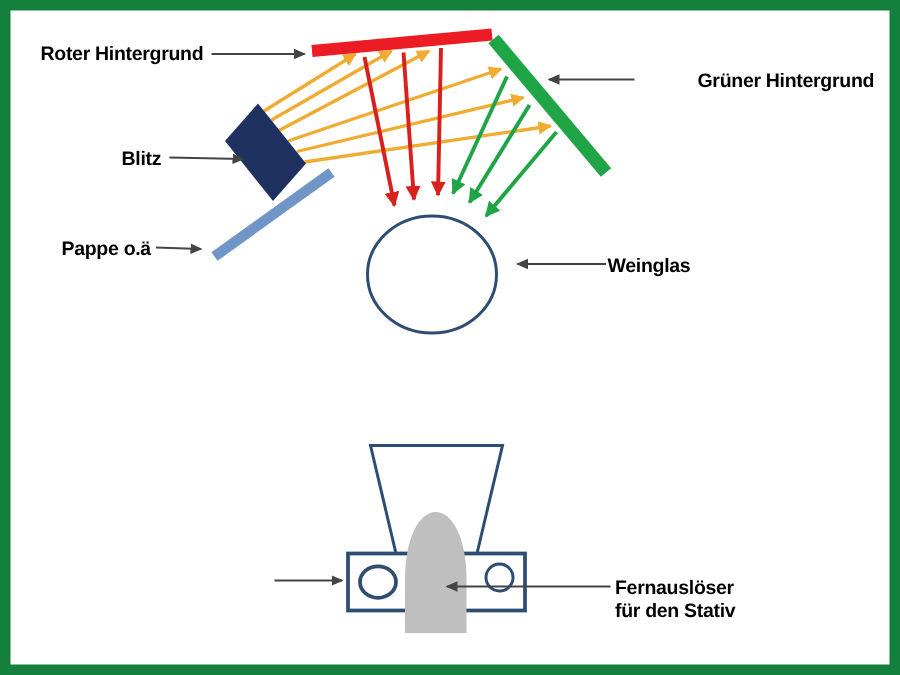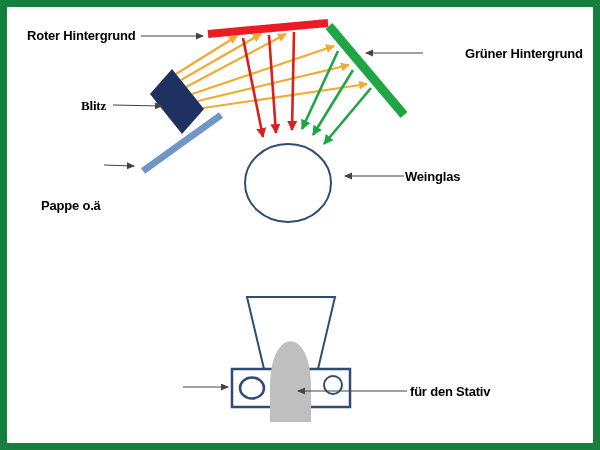--- a/index.html
+++ b/index.html
@@ -103,24 +103,25 @@
       <line x1="397" y1="169" x2="338" y2="169" marker-end="url(#m-gray)"></line>
       <line x1="176" y1="380" x2="221" y2="380" marker-end="url(#m-gray)"></line>
       <line x1="400" y1="384" x2="291" y2="384" marker-end="url(#m-gray)"></line>
     </g>
   </svg>
 
   <div class="lbl" style="left:20px; top:21px;">Roter Hintergrund</div>
 
   <div class="lbl" style="left:419px; top:39px;margin-left:39px;">Grüner Hintergrund</div>
 
-  <div class="lbl" style="left:74px; top:91px;font-family:Liberation Serif, serif;">Blitz</div>
+  <div class="lbl" style="left:74px; top:91px;">Blitz</div>
 
-  <div class="lbl" style="left:34px; top:151px;margin-top:40px;">Pappe o.ä</div>
+  <div class="lbl" style="left:34px; top:151px;">Pappe o.ä</div>
 
   <div class="lbl" style="left:398px; top:162px;">Weinglas</div>
 
 
   <div class="lbl" style="left:403px; top:377px;">
+    <div>Fernauslöser</div>
     <div>für den Stativ</div>
   </div>
 
 </div>
 
 </body></html>

